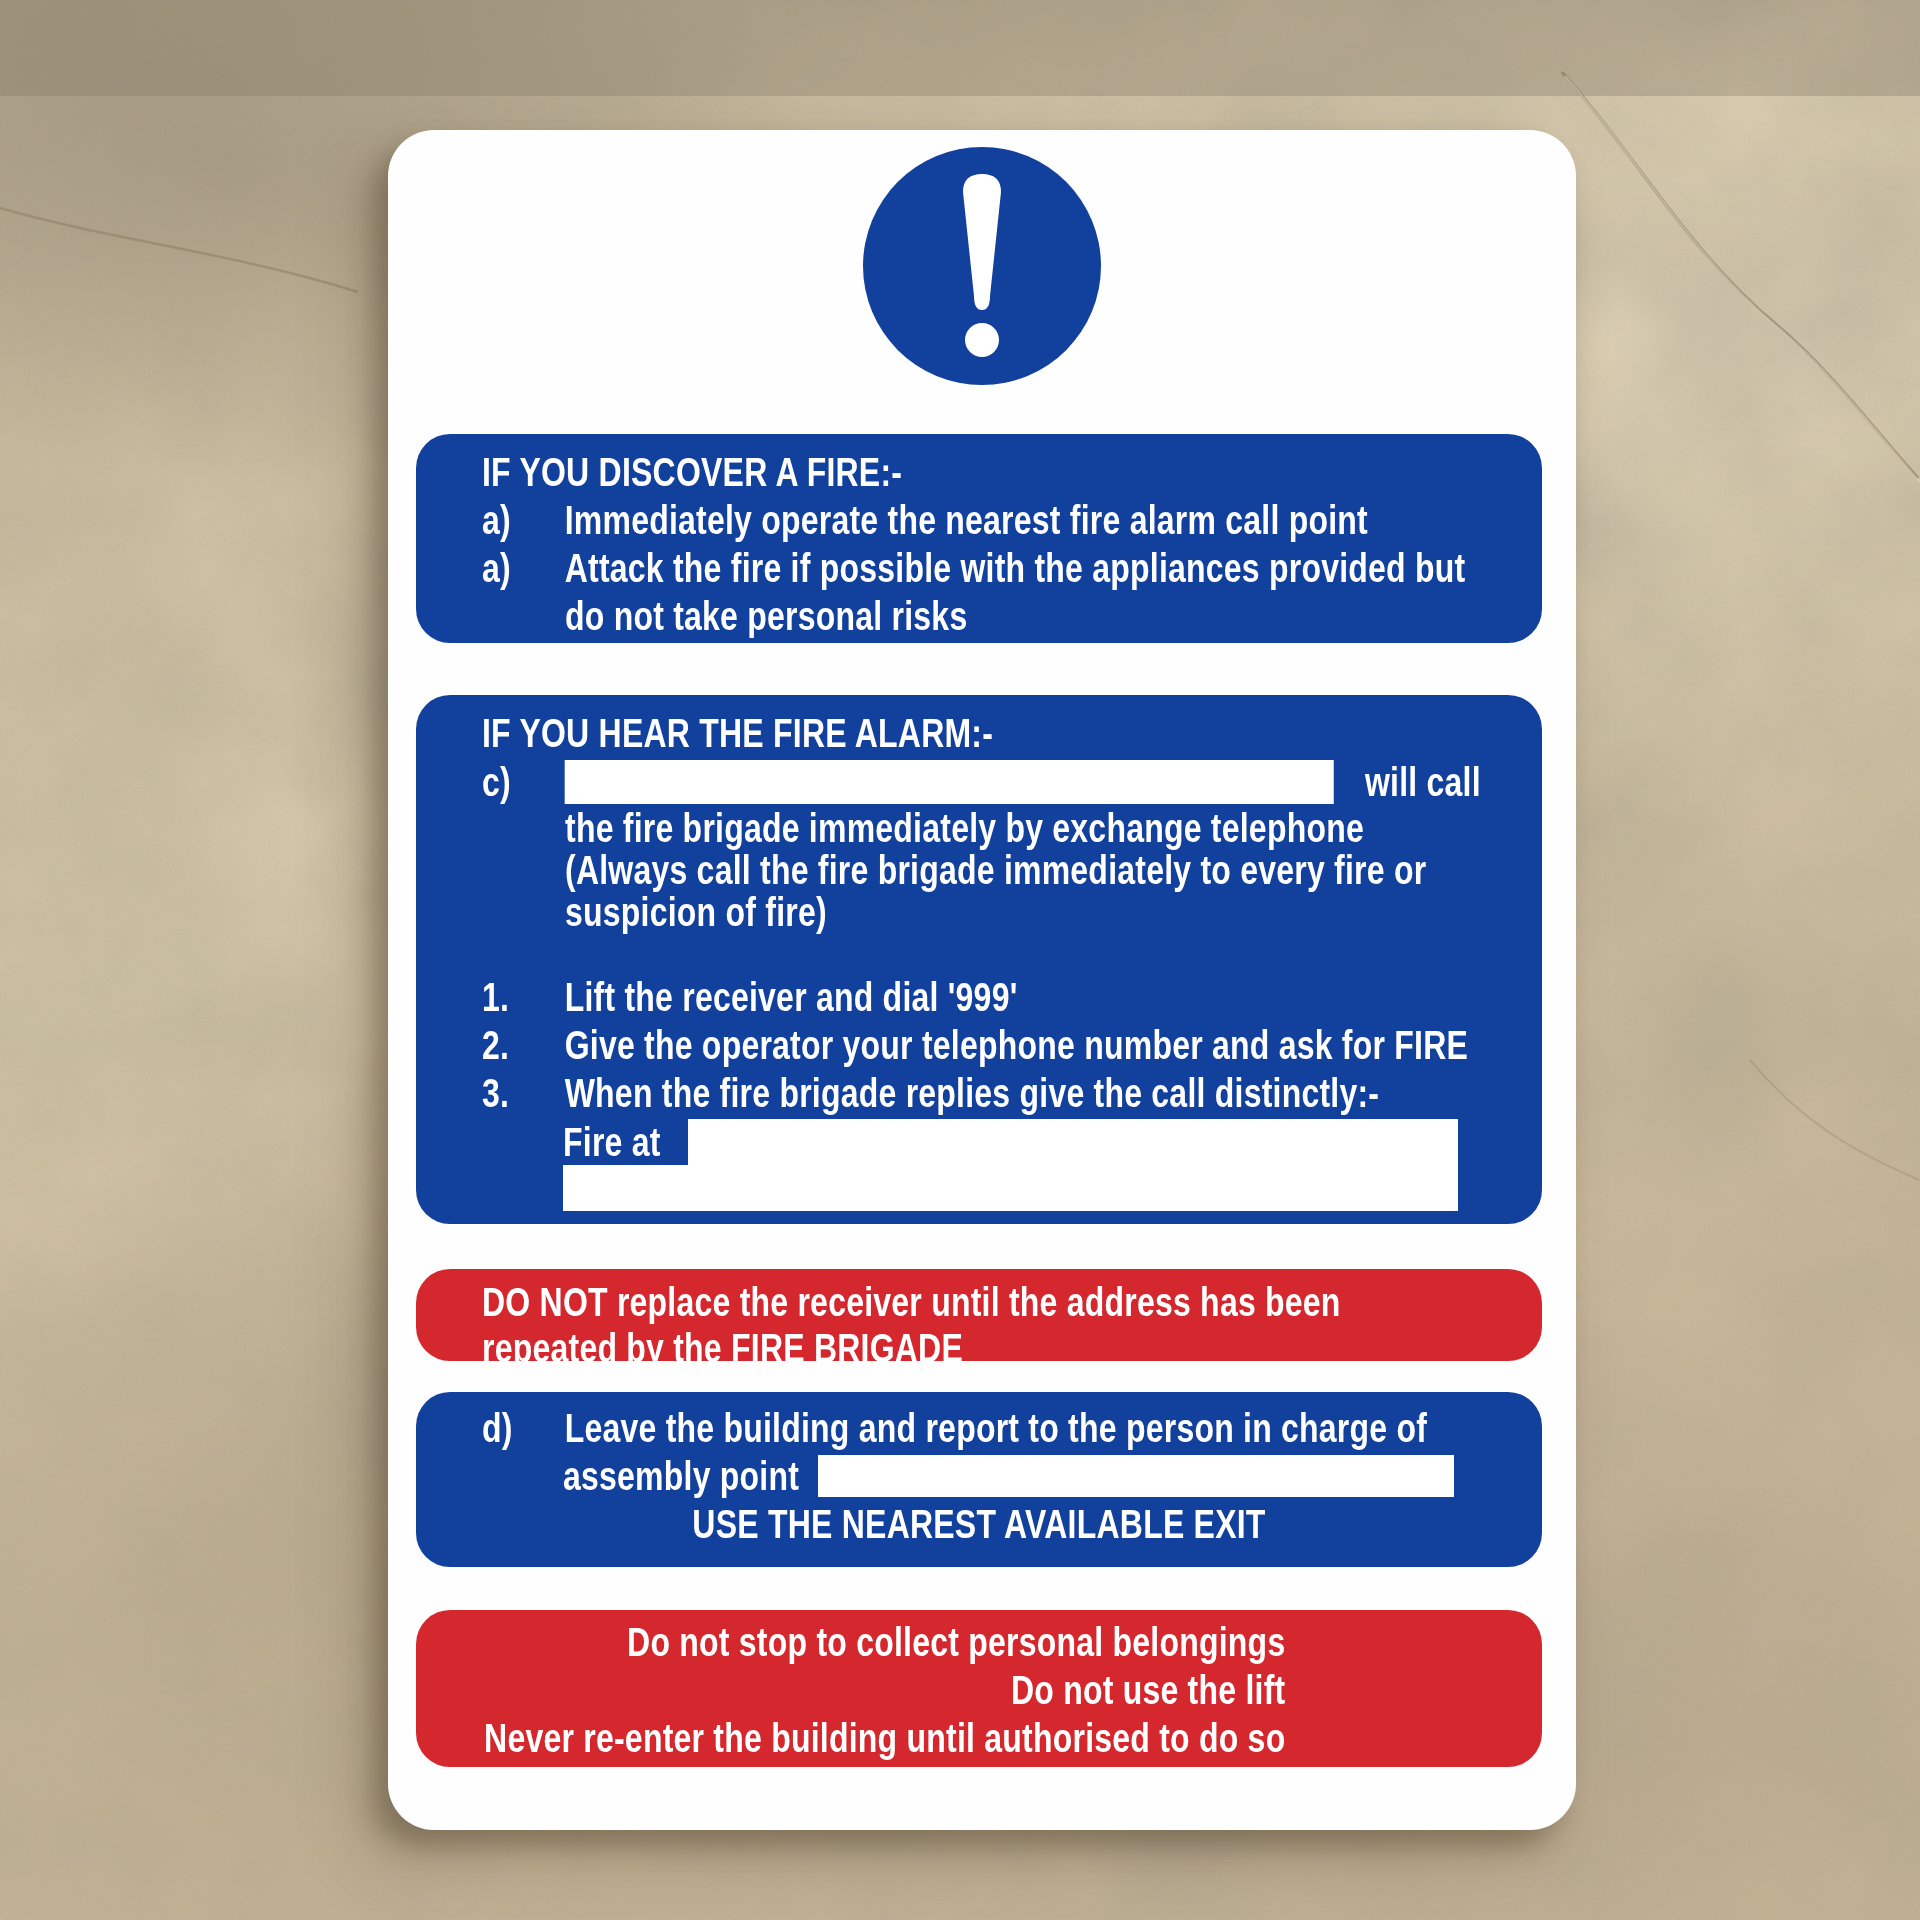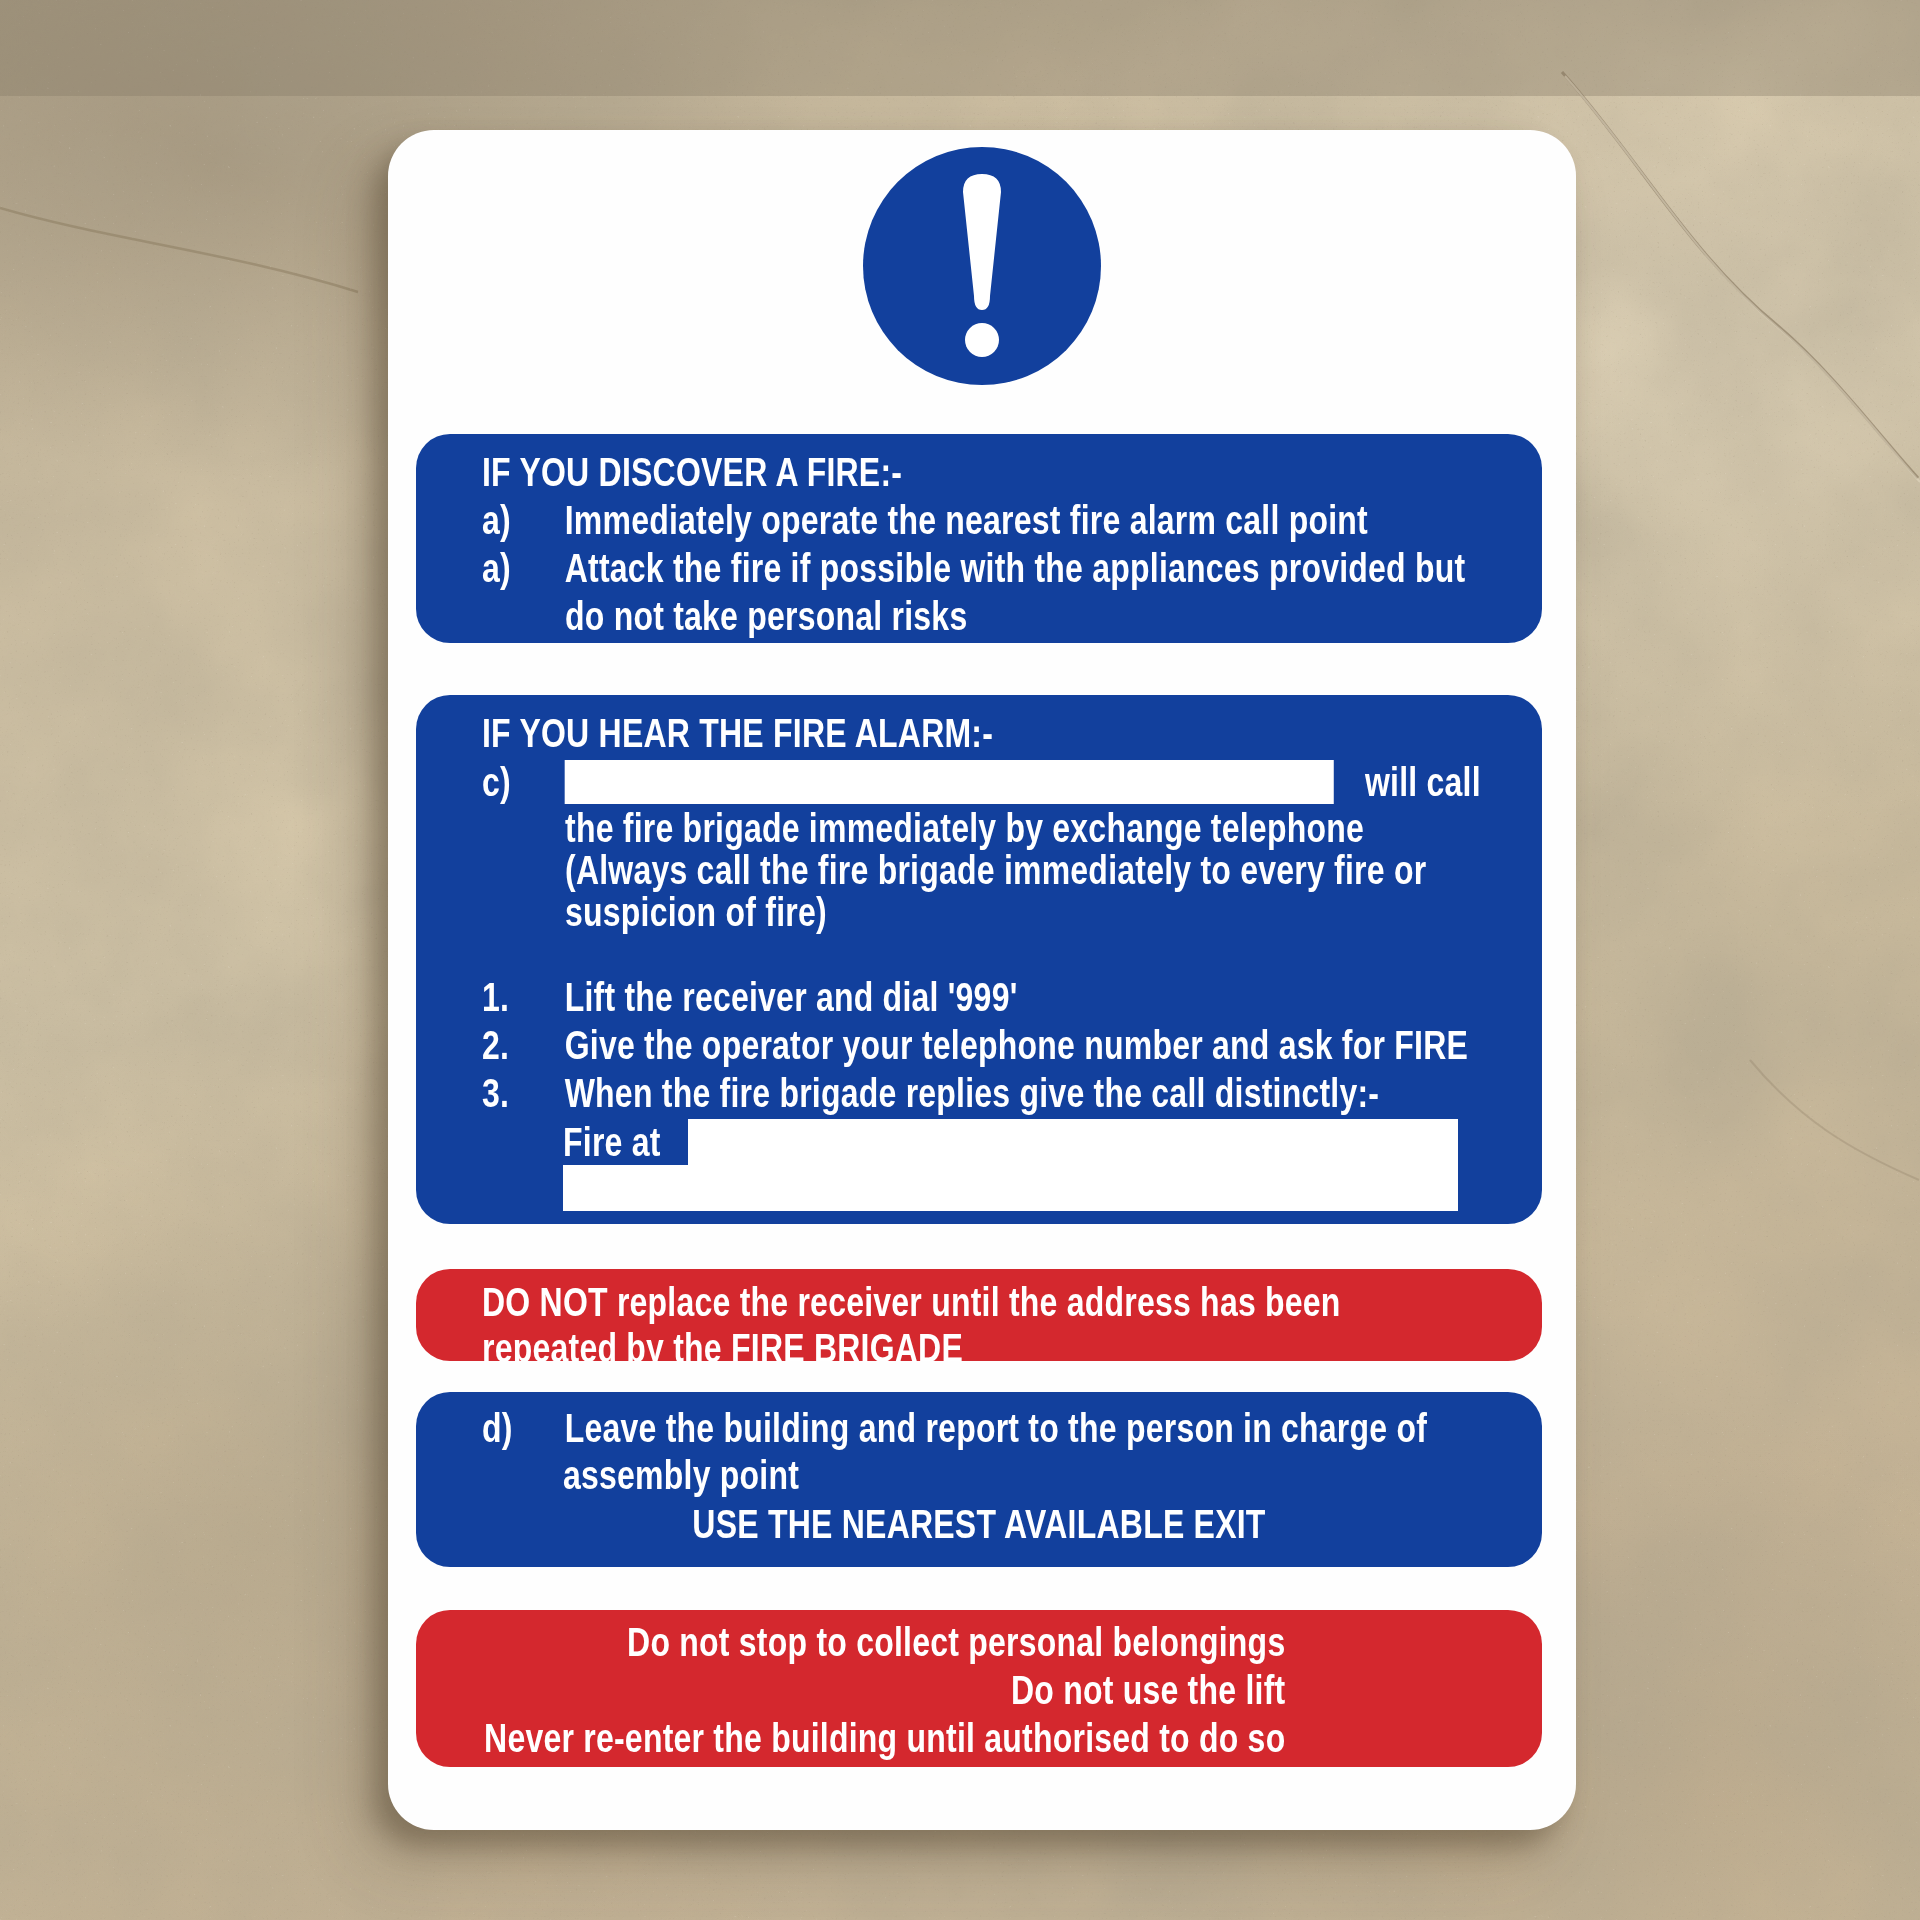--- a/index.html
+++ b/index.html
@@ -59,21 +59,21 @@
   .suffix{margin-left:40px;}
   .spacer{height:40px;}
 
   .fireat{margin-left:81px;width:895px;margin-top:2px;}
   .fa-row1{display:flex;height:46px;}
   .fa-label-wrap{width:125px;display:flex;align-items:center;overflow:visible;}
   .fa-label-wrap .t{display:inline-block;}
   .fa-blank1{flex:1 1 auto;height:46px;}
   .fa-blank2{width:100%;height:46px;}
 
-  .asm-row{display:flex;align-items:flex-start;height:48px;margin-left:81px;width:891px;flex-direction:column;}
+  .asm-row{display:flex;align-items:center;height:48px;margin-left:81px;width:891px;}
   .asm-label-wrap{width:255px;overflow:visible;display:flex;align-items:center;}
   .asm-label-wrap .t{display:inline-block;}
   .asm-blank{flex:1 1 auto;height:42px;}
 
   .footer-line{line-height:48px;margin-left:-36px;}
 </style>
 </head>
 <body>
 
 <div class="wall">

